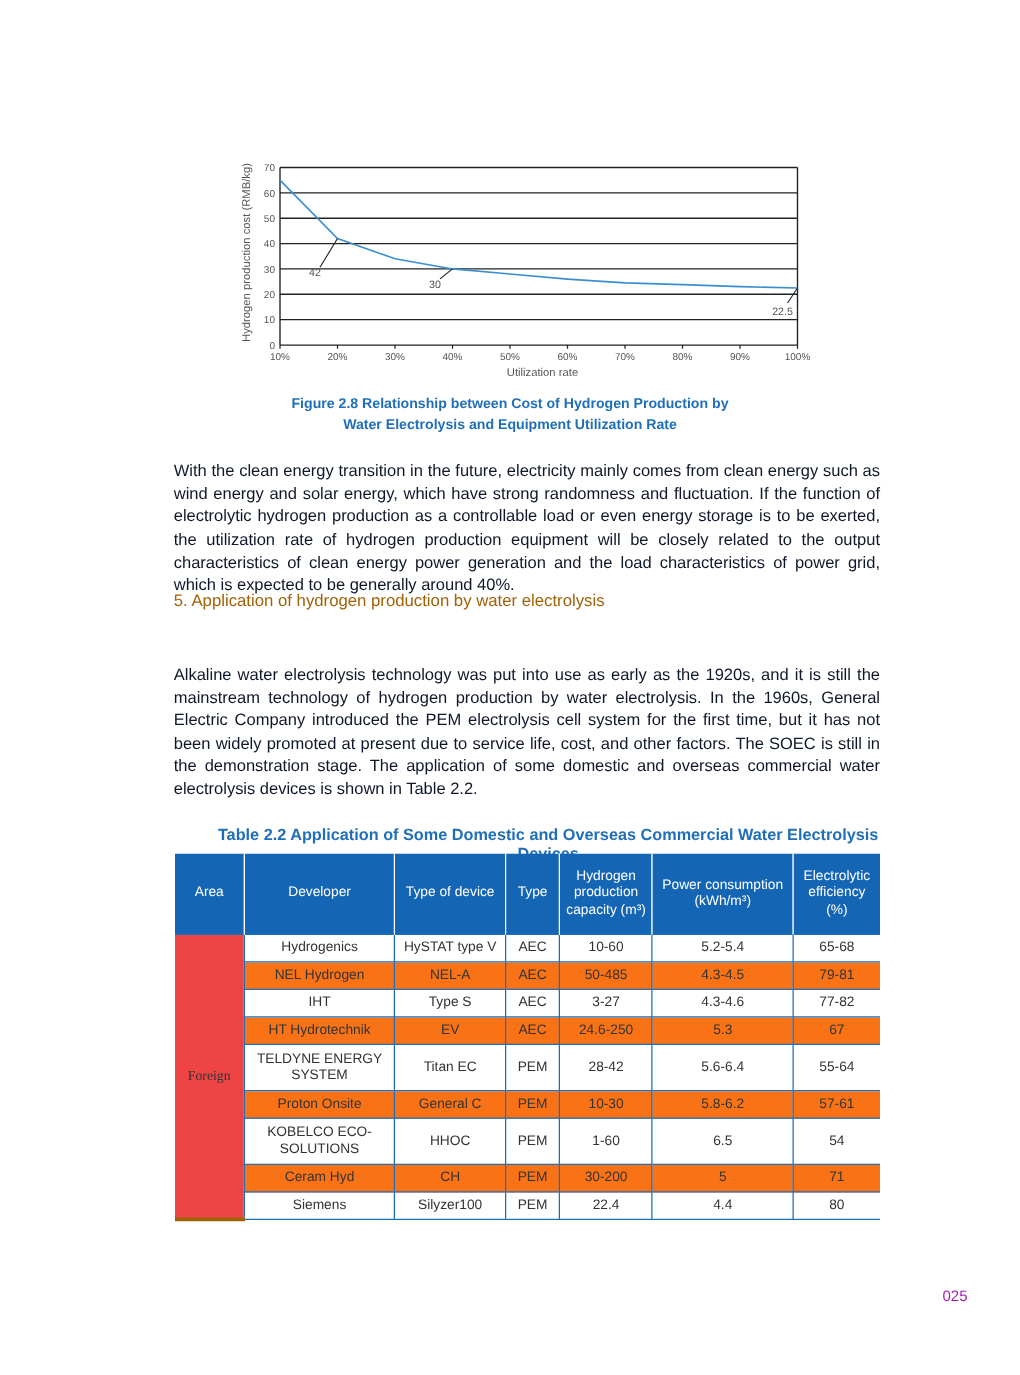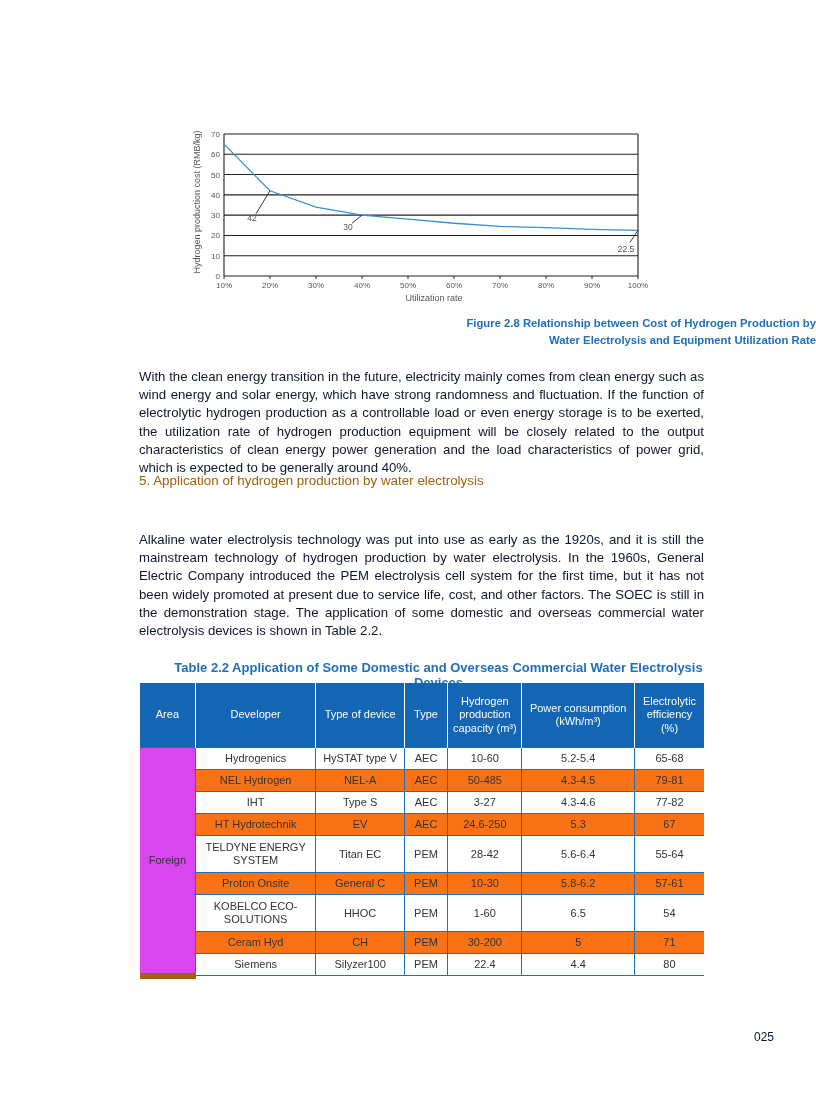--- a/index.html
+++ b/index.html
@@ -1,38 +1,38 @@
 <!DOCTYPE html>
 <html><head>
 <meta charset="utf-8">
 <style>
   html, body { margin: 0; padding: 0; background: #ffffff; }
   body { width: 816px; height: 1100px; position: relative; overflow: hidden;
          font-family: "Liberation Sans", sans-serif; color: #333; }
   #chart { position: absolute; left: 185px; top: 120px; width: 470px; height: 190px; }
   #chart text { font-family: "Liberation Sans", sans-serif; fill: #555; }
-  .caption { position: absolute; left: 0; width: 816px; text-align: right;
+  .caption { position: absolute; left: 0; width: 816px; text-align: center;
              color: #1f6fb8; font-weight: bold; font-size: 11.3px; line-height: 17px; }
   .para { position: absolute; left: 139px; width: 565px; font-size: 13.2px; line-height: 18.2px;
           text-align: justify; color: #0f172a; }
   .heading { position: absolute; left: 139px; top: 473px; font-size: 13.4px; color: #a16207; }
   .tcaption { position: absolute; left: 156px; width: 565px; top: 660px; text-align: center;
               color: #1f6fb8; font-weight: bold; font-size: 13px; }
   table { position: absolute; left: 140px; top: 683px; width: 564px; border-collapse: collapse;
           font-size: 11px; color: #333; }
   th { background: #1565b5; color: #fff; font-weight: normal; border-left: 1px solid #fff;
        border-right: 1px solid #fff; padding: 2px 3px; line-height: 13.5px; height: 60px; }
   th:first-child { border-left: none; }
   th:last-child { border-right: none; }
   td { text-align: center; border: 1px solid #1f6fb8; padding: 0 3px; height: 21px; line-height: 13px; margin-left: 36px; }
-  td.area { background: #d946ef; border-left: none; border-bottom: 6px solid #a16207; }
+  td.area { background: #ef4444; border-left: none; border-bottom: 3px solid #a16207; font-family: Liberation Serif, serif; }
   td:last-child { border-right: none; }
   tr.alt td.c { background: #f97316; }
   tr.tall td { height: 36px; }
-  .pageno { position: absolute; right: 42px; top: 1030px; font-size: 12px; color: #0f172a; }
+  .pageno { position: absolute; right: 42px; top: 1030px; font-size: 12px; color: #a21caf; }
 </style>
 </head>
 <body>
 
 <svg id="chart" viewBox="0 0 470 190">
   <text id="ylabel" transform="translate(15,82) rotate(-90)" text-anchor="middle" font-size="9">Hydrogen production cost (RMB/kg)</text>
   <text id="xlabel" x="249" y="181" text-anchor="middle" font-size="9">Utilization rate</text>
   <g id="grid">
       <line x1="39" x2="453" y1="156" y2="156" stroke="#222" stroke-width="1"></line>
       <line x1="39" x2="453" y1="135.71428571428572" y2="135.71428571428572" stroke="#222" stroke-width="1.1"></line>

